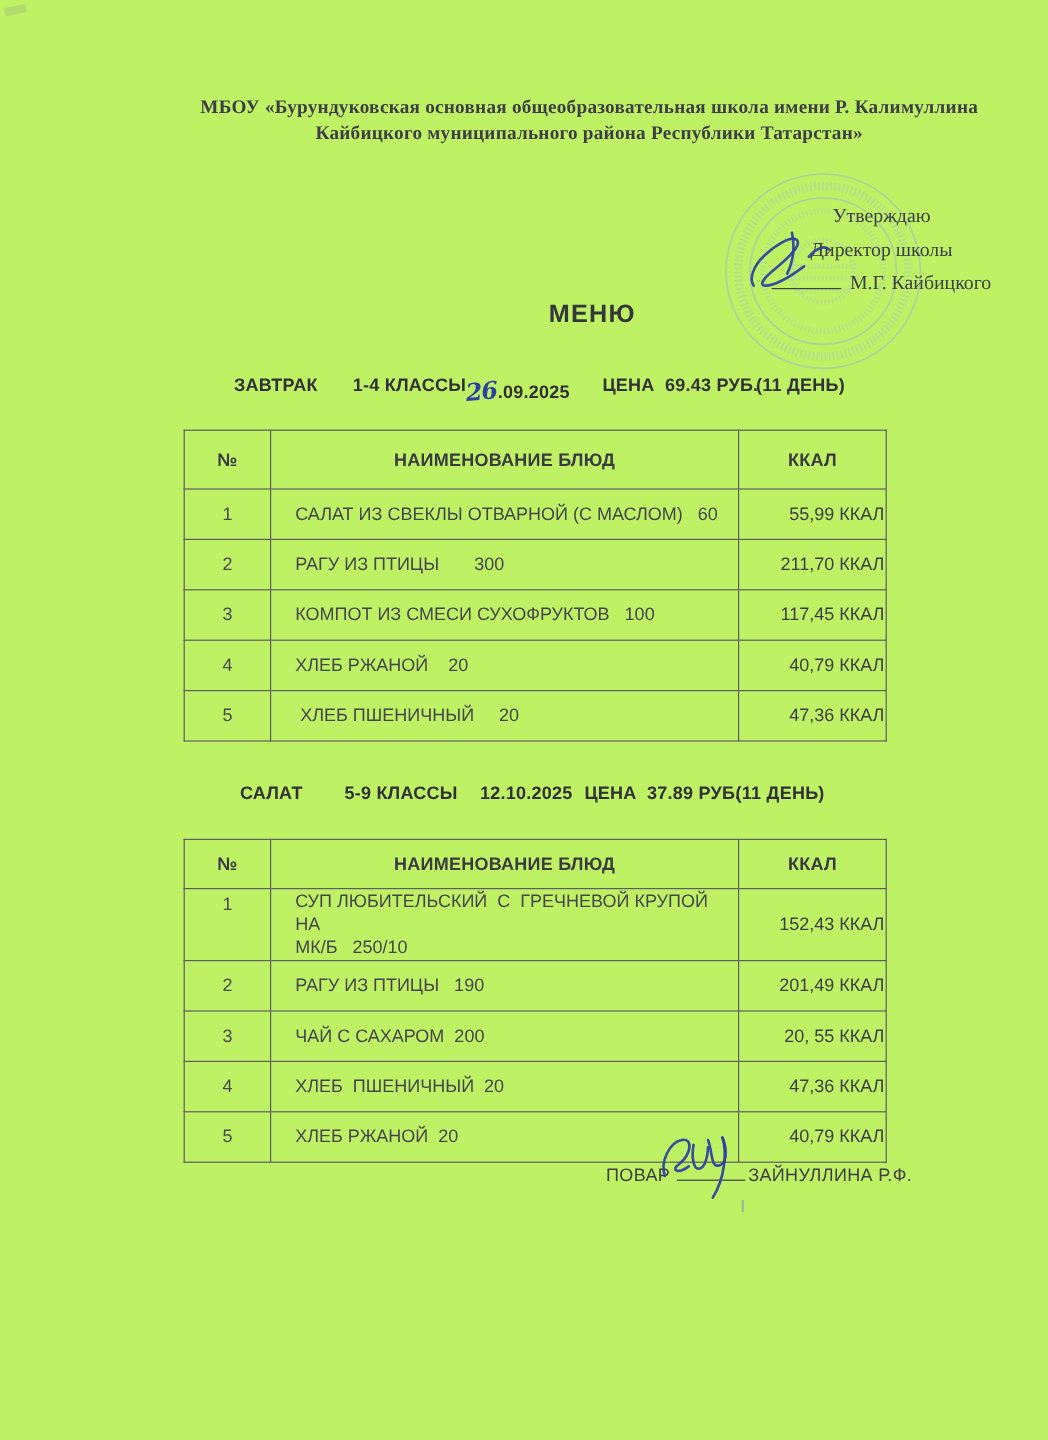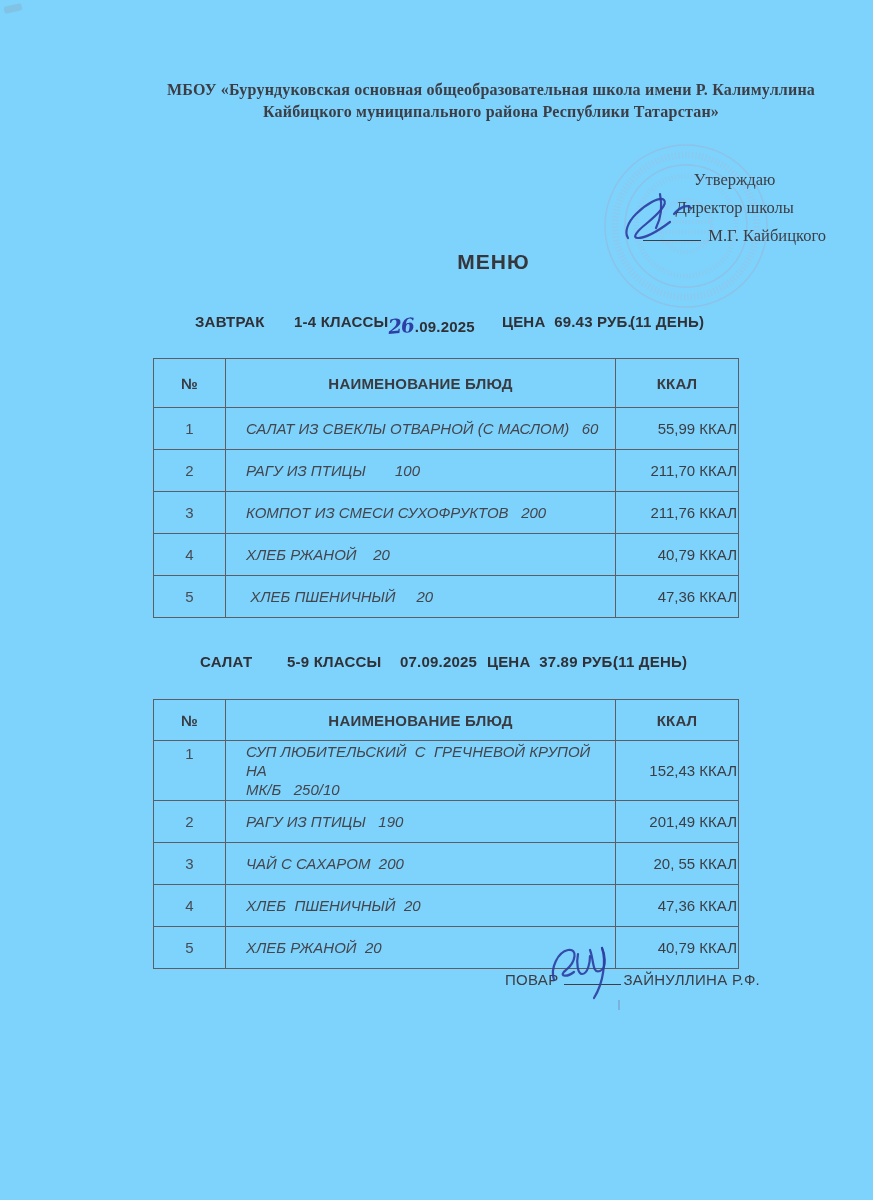--- a/index.html
+++ b/index.html
@@ -1,18 +1,18 @@
 <!DOCTYPE html>
 <html><head>
 <meta charset="utf-8">
 <style>
   html,body { margin:0; padding:0; background:#ffffff; }
   .page {
     position:relative; width:873px; height:1200px;
-    background:#7dd3fc; overflow:hidden;
+    background:#bef264; overflow:hidden;
     font-family:"Liberation Sans", sans-serif;
     color:#3c3c43;
   }
   .corner-artifact {
     position:absolute; left:4px; top:5px; width:18px; height:7px;
     background:#8d8d96; opacity:.22; transform:rotate(-12deg); border-radius:2px;
   }
   .school-header {
     position:absolute; left:126px; top:79px; width:730px;
     text-align:center;
@@ -59,21 +59,21 @@
     width:585px; background:transparent;
   }
   .menu-table th, .menu-table td { border:1px solid #5d5d65; }
   .menu-table th {
     font-size:15px; font-weight:bold; color:#3a3a41; text-align:center; letter-spacing:.2px;
   }
   .t1 th { height:46px; }
   .t2 th { height:38px; }
   .menu-table td { height:39px; font-size:15px; color:#45454d; line-height:19px; }
   .menu-table td.num  { text-align:center; color:#4a4a52; }
-  .menu-table td.name { text-align:left; padding-left:20px; white-space:pre-wrap;font-style:italic; }
+  .menu-table td.name { text-align:left; padding-left:20px; white-space:pre-wrap; }
   .menu-table td.kcal { text-align:right; color:#3d3d44; white-space:pre; }
   .t2 tbody tr:first-child td.num { vertical-align:top; padding-top:3px; }
   .cook-line {
     position:absolute; left:505px; top:971px; font-size:15px; color:#3d3d44;
     letter-spacing:.3px; white-space:pre;
   }
   .cook-underline {
     display:inline-block; width:57px; height:12px;
     border-bottom:1.6px solid #3e3e46; margin:0 2px 0 6px;
   }
@@ -135,45 +135,45 @@
       </tr>
     </thead>
     <tbody>
       <tr>
         <td class="num">1</td>
         <td class="name">САЛАТ ИЗ СВЕКЛЫ ОТВАРНОЙ (С МАСЛОМ)   60</td>
         <td class="kcal">55,99 ККАЛ</td>
       </tr>
       <tr>
         <td class="num">2</td>
-        <td class="name">РАГУ ИЗ ПТИЦЫ       100</td>
+        <td class="name">РАГУ ИЗ ПТИЦЫ       300</td>
         <td class="kcal">211,70 ККАЛ</td>
       </tr>
       <tr>
         <td class="num">3</td>
-        <td class="name">КОМПОТ ИЗ СМЕСИ СУХОФРУКТОВ   200</td>
-        <td class="kcal">211,76 ККАЛ</td>
+        <td class="name">КОМПОТ ИЗ СМЕСИ СУХОФРУКТОВ   100</td>
+        <td class="kcal">117,45 ККАЛ</td>
       </tr>
       <tr>
         <td class="num">4</td>
         <td class="name">ХЛЕБ РЖАНОЙ    20</td>
         <td class="kcal">40,79 ККАЛ</td>
       </tr>
       <tr>
         <td class="num">5</td>
         <td class="name"> ХЛЕБ ПШЕНИЧНЫЙ     20</td>
         <td class="kcal">47,36 ККАЛ</td>
       </tr>
     </tbody>
   </table>
 
   <div class="meal-line" style="top:653px">
     <span class="ml" style="left:200px">САЛАТ</span>
     <span class="ml" style="left:287px">5-9 КЛАССЫ</span>
-    <span class="ml" style="left:400px">07.09.2025</span>
+    <span class="ml" style="left:400px">12.10.2025</span>
     <span class="ml" style="left:487px">ЦЕНА  37.89 РУБ.</span>
     <span class="ml" style="left:613px">(11 ДЕНЬ)</span>
   </div>
 
   <table class="menu-table t2" style="top:699px">
     <colgroup>
         <col style="width:72px">
         <col style="width:390px">
         <col style="width:123px">
       </colgroup>

